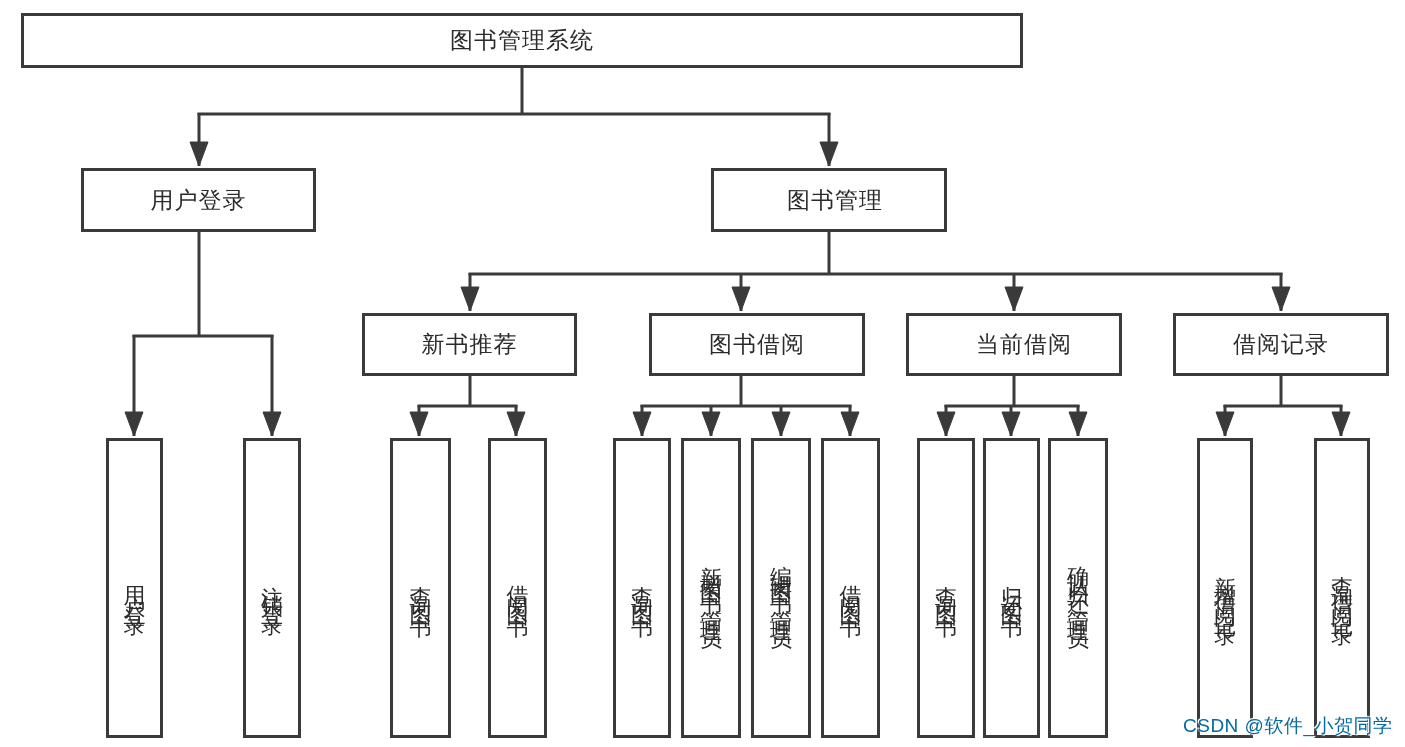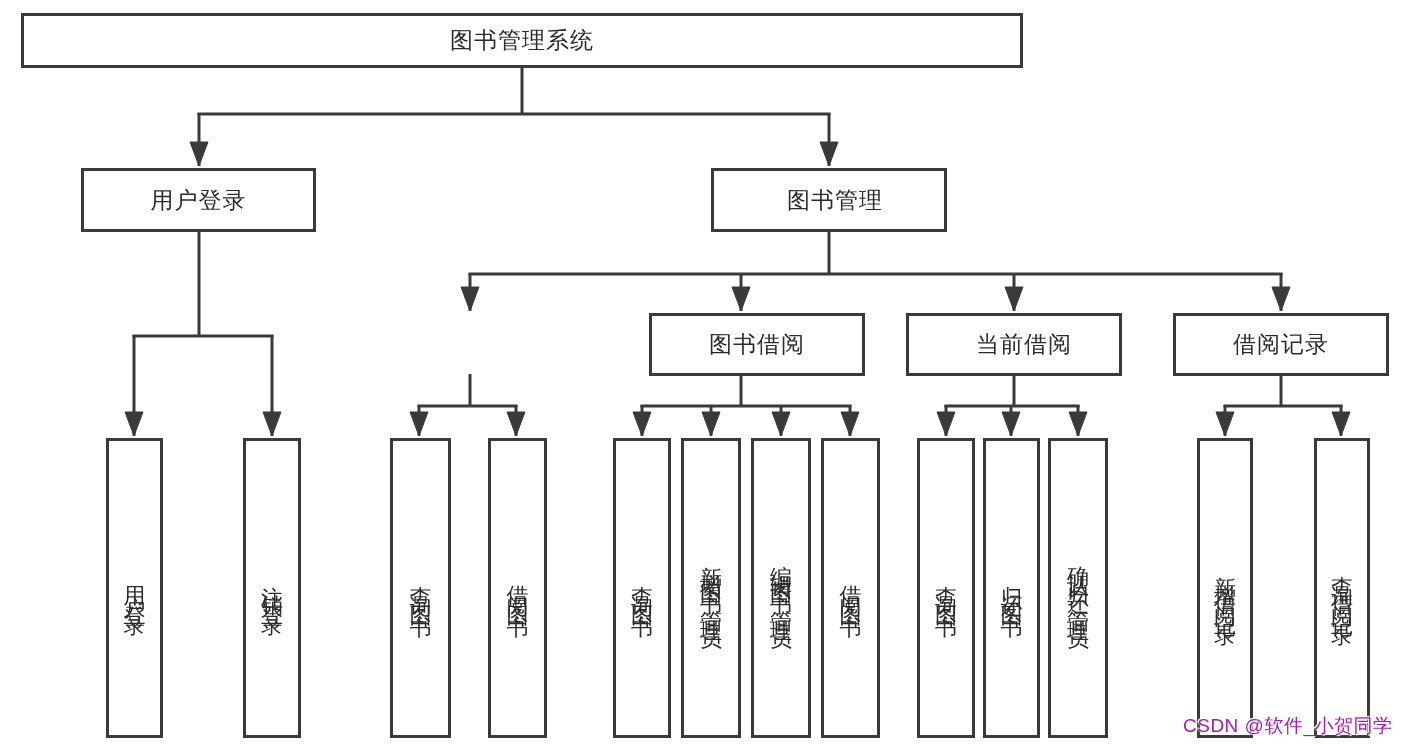--- a/index.html
+++ b/index.html
@@ -56,21 +56,21 @@
     white-space: nowrap;
   }
   .vbox.long span {
     letter-spacing: 9px;
   }
   #watermark {
     position: absolute;
     left: 1183px;
     top: 713px;
     font-size: 19px;
-    color: #a21caf;
+    color: #0369a1;
     letter-spacing: 0.5px;
     white-space: nowrap;
     text-shadow: 0 0 3px #ffffff, 1px 1px 0 #ffffff, -1px -1px 0 #ffffff;
   }
 </style>
 </head>
 <body>
 
 <div id="stage">
 
@@ -128,20 +128,23 @@
     <span>图书管理系统</span>
   </div>
 
   <div class="hbox" style="left:81px; top:168px; width:235px; height:64px;">
     <span>用户登录</span>
   </div>
   <div class="hbox" style="left:711px; top:168px; width:236px; height:64px;padding-left:12px;">
     <span>图书管理</span>
   </div>
 
+  <div class="hbox" style="left:362px; top:313px; width:215px; height:63px;">
+    <span>新书推荐</span>
+  </div>
   <div class="hbox" style="left:649px; top:313px; width:216px; height:63px;">
     <span>图书借阅</span>
   </div>
   <div class="hbox" style="left:906px; top:313px; width:216px; height:63px;padding-left:20px;">
     <span>当前借阅</span>
   </div>
   <div class="hbox" style="left:1173px; top:313px; width:216px; height:63px;">
     <span>借阅记录</span>
   </div>
 

